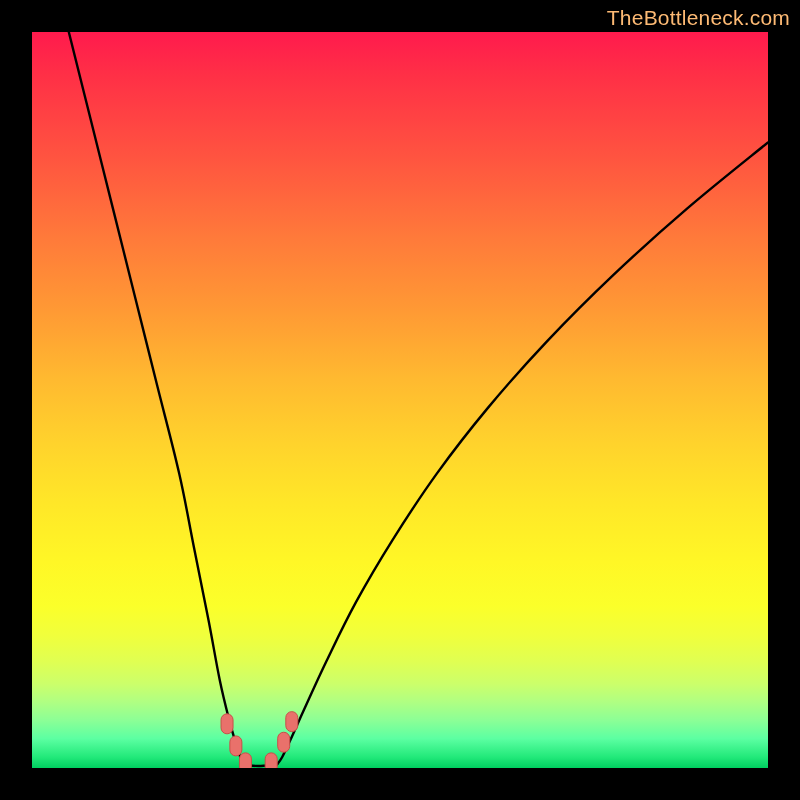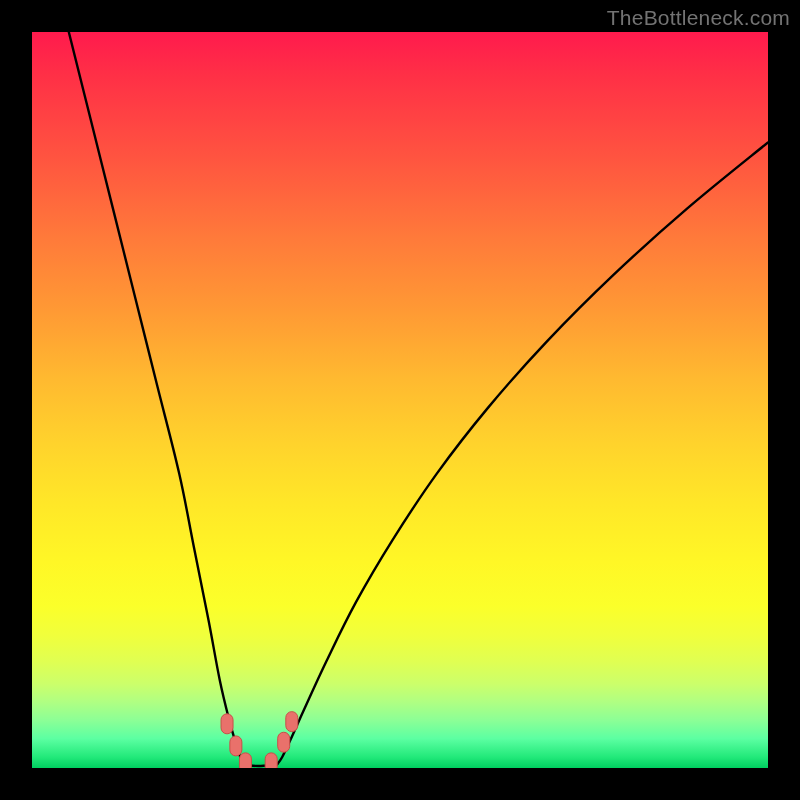--- a/index.html
+++ b/index.html
@@ -54,21 +54,21 @@
   svg.curve {
     position: absolute;
     inset: 0;
     width: 736px;
     height: 736px;
   }
   .watermark {
     position: absolute;
     top: 6px;
     right: 10px;
-    color: #737373;
+    color: #fdba74;
     font-size: 21px;
     font-weight: 500;
     letter-spacing: 0.2px;
     margin-left: 40px;
   }
 </style>
 </head>
 <body>
 
 <div class="frame">

